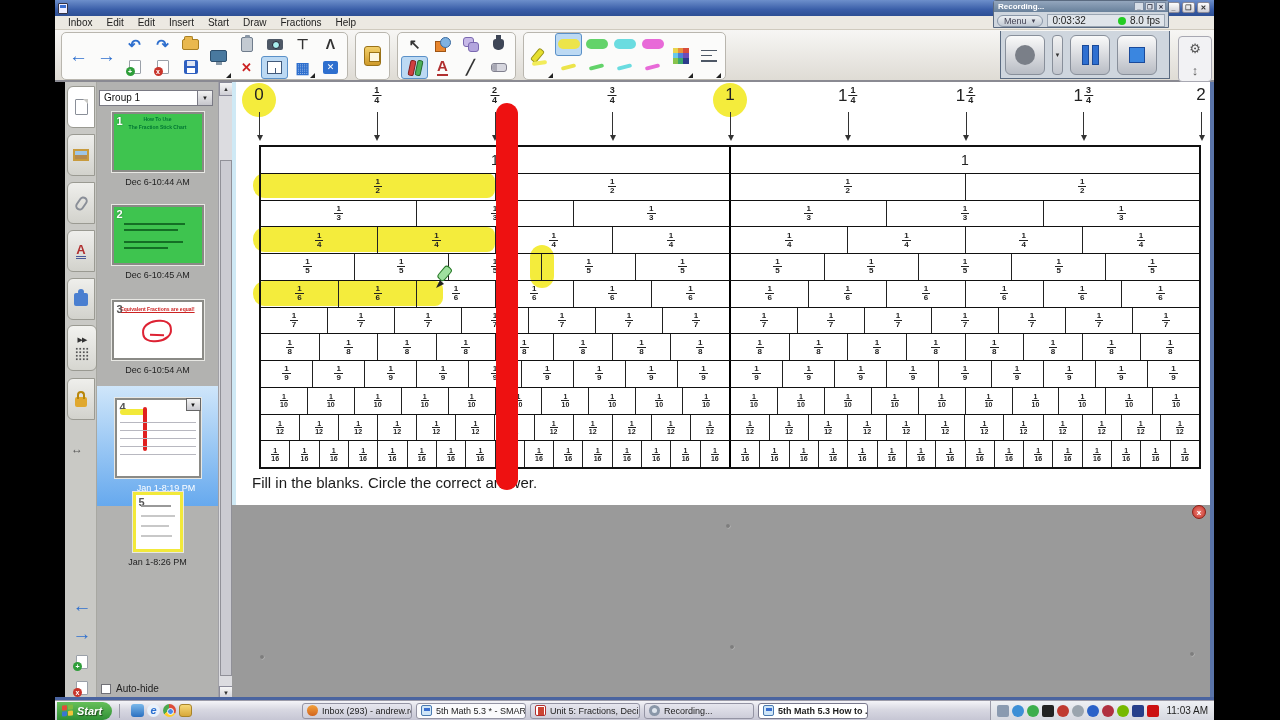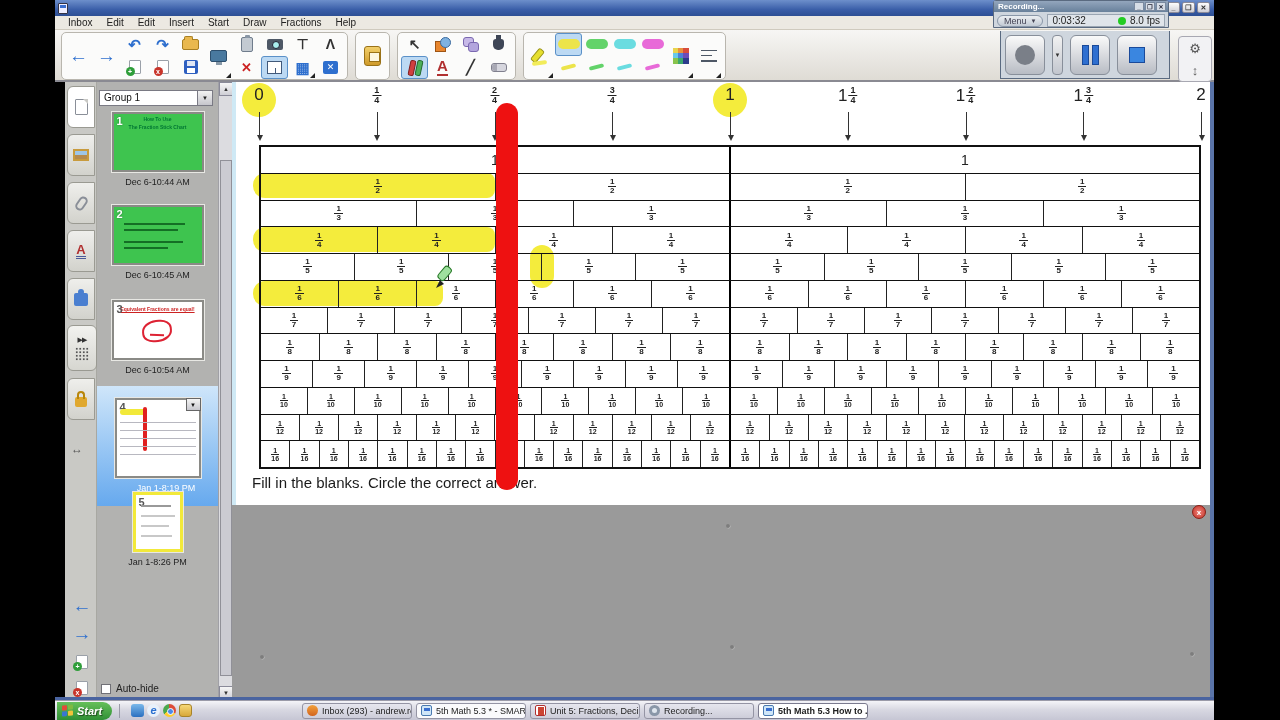--- a/index.html
+++ b/index.html
@@ -1729,13 +1729,29 @@
       </div>
       <div class="taskbtn" data-interactable="true">
         <div class="tbi recorder" data-interactable="false"></div>
         <span data-interactable="false">Recording...</span>
       </div>
       <div class="taskbtn active" data-interactable="true">
         <div class="tbi notebook" data-interactable="false"></div>
         <span data-interactable="false">5th Math 5.3 How to ...</span>
       </div>
     </div>
+  <div id="tray" data-interactable="false">
+    <span id="tray-icons" style="display:flex;gap:3px;" data-interactable="false">
+        <div class="trayicon" data-interactable="true" style="background: rgb(138, 154, 176);"></div>
+        <div class="trayicon" data-interactable="true" style="background: rgb(61, 143, 214); border-radius: 50%;"></div>
+        <div class="trayicon" data-interactable="true" style="background: rgb(60, 174, 76); border-radius: 50%;"></div>
+        <div class="trayicon" data-interactable="true" style="background: rgb(34, 34, 34);"></div>
+        <div class="trayicon" data-interactable="true" style="background: rgb(192, 58, 48); border-radius: 50%;"></div>
+        <div class="trayicon" data-interactable="true" style="background: rgb(154, 164, 174); border-radius: 50%;"></div>
+        <div class="trayicon" data-interactable="true" style="background: rgb(42, 97, 200); border-radius: 50%;"></div>
+        <div class="trayicon" data-interactable="true" style="background: rgb(176, 48, 64); border-radius: 50%;"></div>
+        <div class="trayicon" data-interactable="true" style="background: rgb(118, 185, 0); border-radius: 50%;"></div>
+        <div class="trayicon" data-interactable="true" style="background: rgb(39, 64, 139);"></div>
+        <div class="trayicon" data-interactable="true" style="background: rgb(204, 17, 17);"></div>
+      </span>
+    <span id="tray-clock" data-interactable="false">11:03 AM</span>
+  </div>
 </div>
 
 </body></html>

